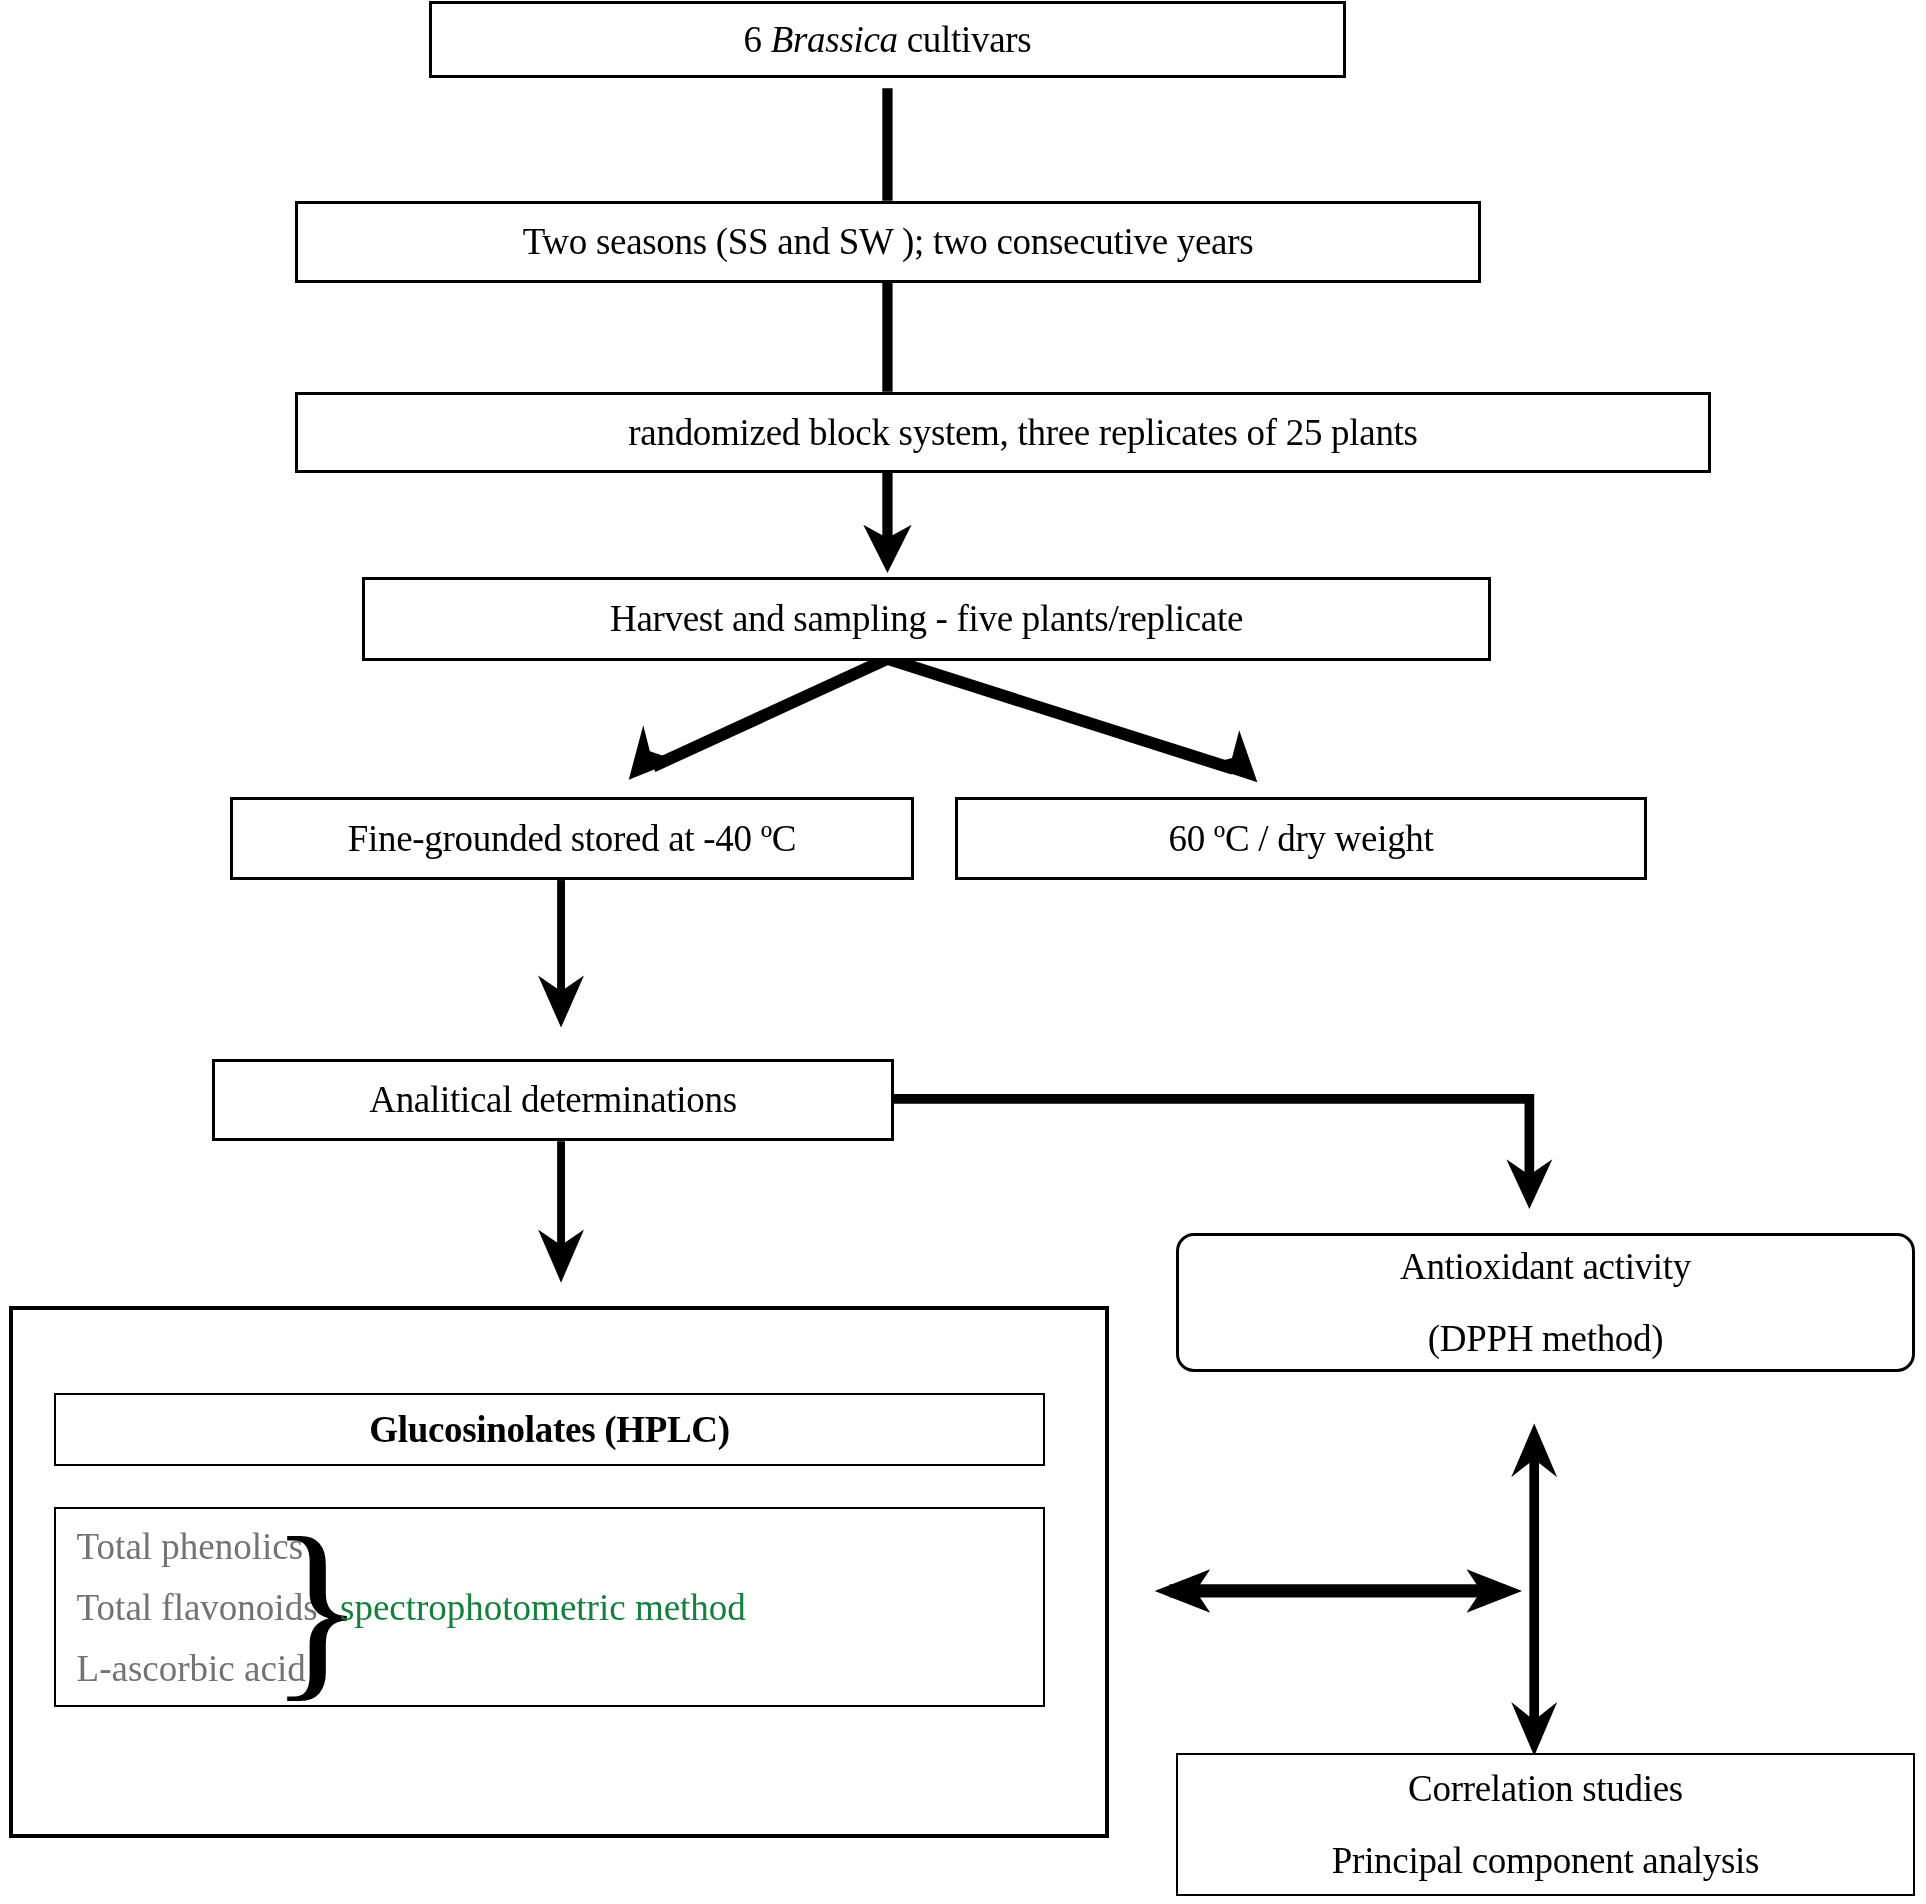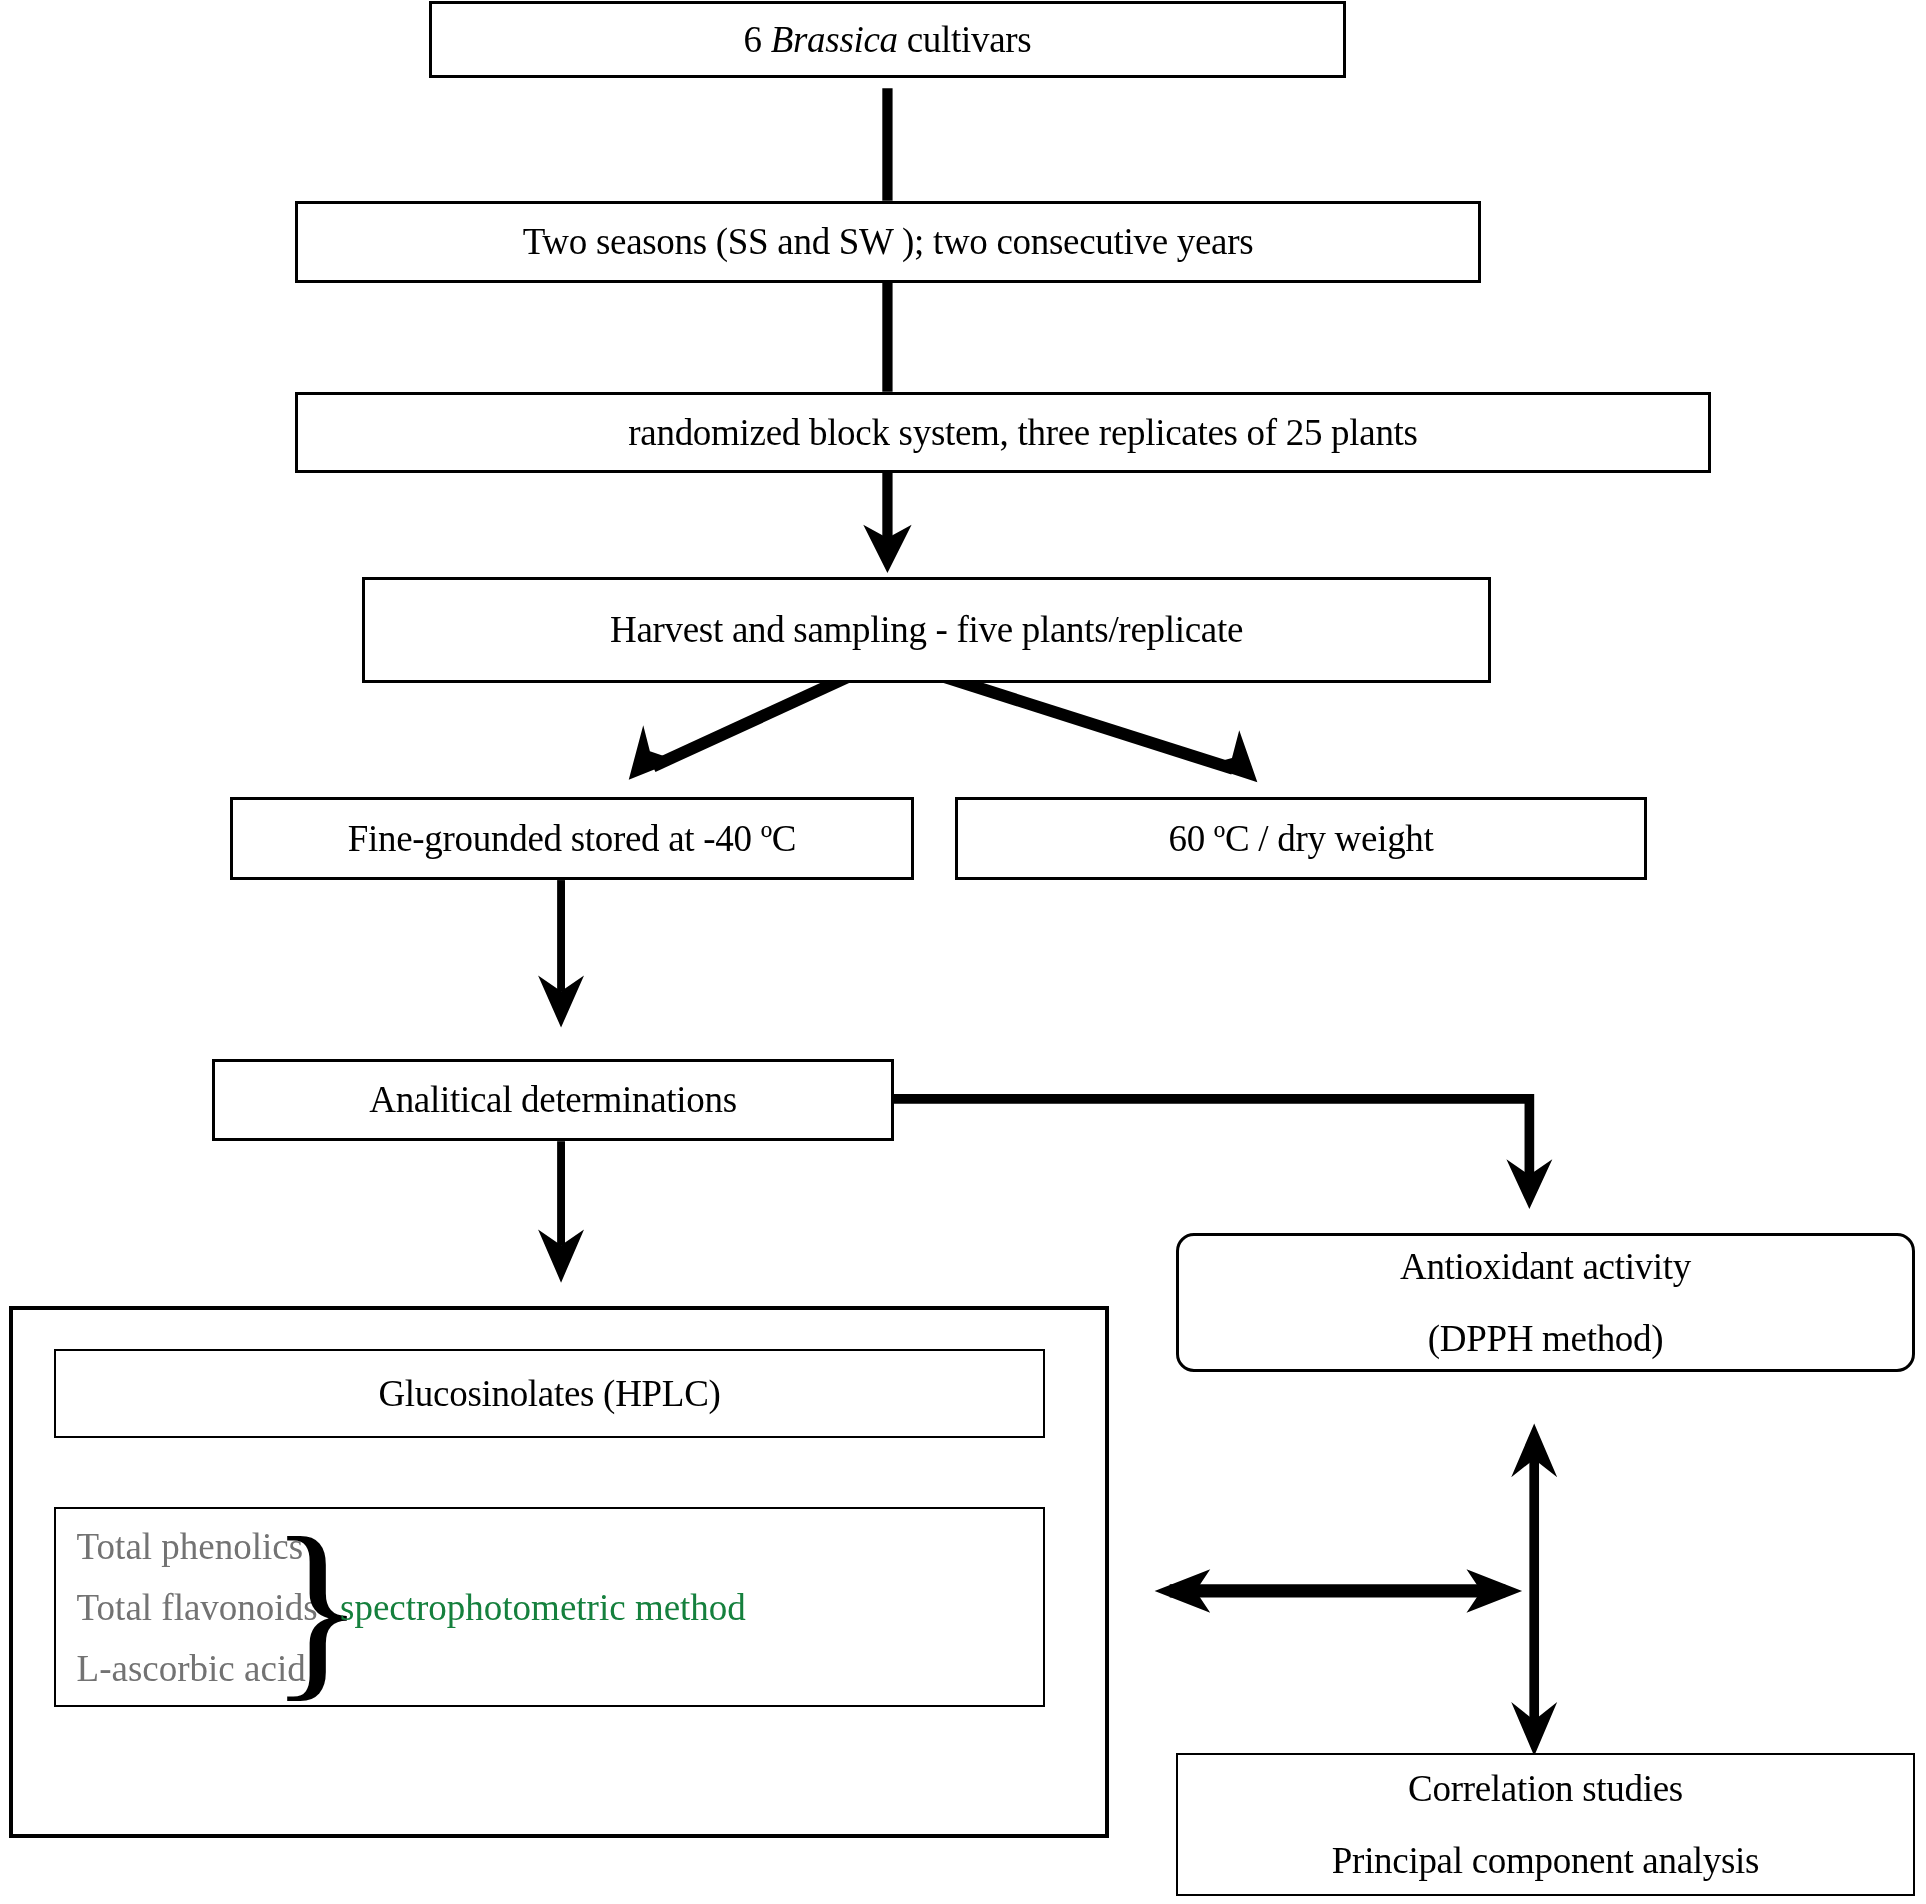--- a/index.html
+++ b/index.html
@@ -155,21 +155,21 @@
   </div>
 
   <div class="node-box thick" style="left:295px; top:201px; width:1186px; height:82px;">
     <span class="line">Two seasons (SS  and SW ); two consecutive years</span>
   </div>
 
   <div class="node-box thick" style="left:295px; top:392px; width:1416px; height:81px;padding-left:40px;">
     <span class="line">randomized block system, three replicates  of 25 plants</span>
   </div>
 
-  <div class="node-box thick" style="left:362px; top:577px; width:1129px; height:106px;">
+  <div class="node-box thick" style="left:362px; top:577px; width:1129px; height:84px;">
     <span class="line">Harvest and sampling  - five plants/replicate</span>
   </div>
 
   <div class="node-box thick" style="left:230px; top:797px; width:684px; height:83px;">
     <span class="line">Fine-grounded stored at -40 ºC</span>
   </div>
 
   <div class="node-box thick" style="left:955px; top:797px; width:692px; height:83px;">
     <span class="line">60 ºC / dry weight</span>
   </div>
@@ -178,21 +178,21 @@
     <span class="line">Analitical determinations</span>
   </div>
 
   <div class="node-box thick" style="left:1176px; top:1233px; width:739px; height:139px;border-radius:18px;">
     <span class="line">Antioxidant activity</span>
     <span class="line">(DPPH method)</span>
   </div>
 
   <div class="group-box" style="left:8.5px; top:1306px; width:1100px; height:532px;"></div>
 
-  <div class="node-box" style="left:54px; top:1349px; width:991px; height:89px;">
+  <div class="node-box" style="left:54px; top:1393px; width:991px; height:73px;font-weight:bold;">
     <span class="line">Glucosinolates (HPLC)</span>
   </div>
 
   <div class="spectro-box" style="left:54px; top:1507px; width:991px; height:200px;">
     <div class="spectro-inner">
       <div class="spectro-list">
         <span class="item">Total phenolics</span>
         <span class="item">Total flavonoids</span>
         <span class="item">L-ascorbic acid</span>
       </div>

